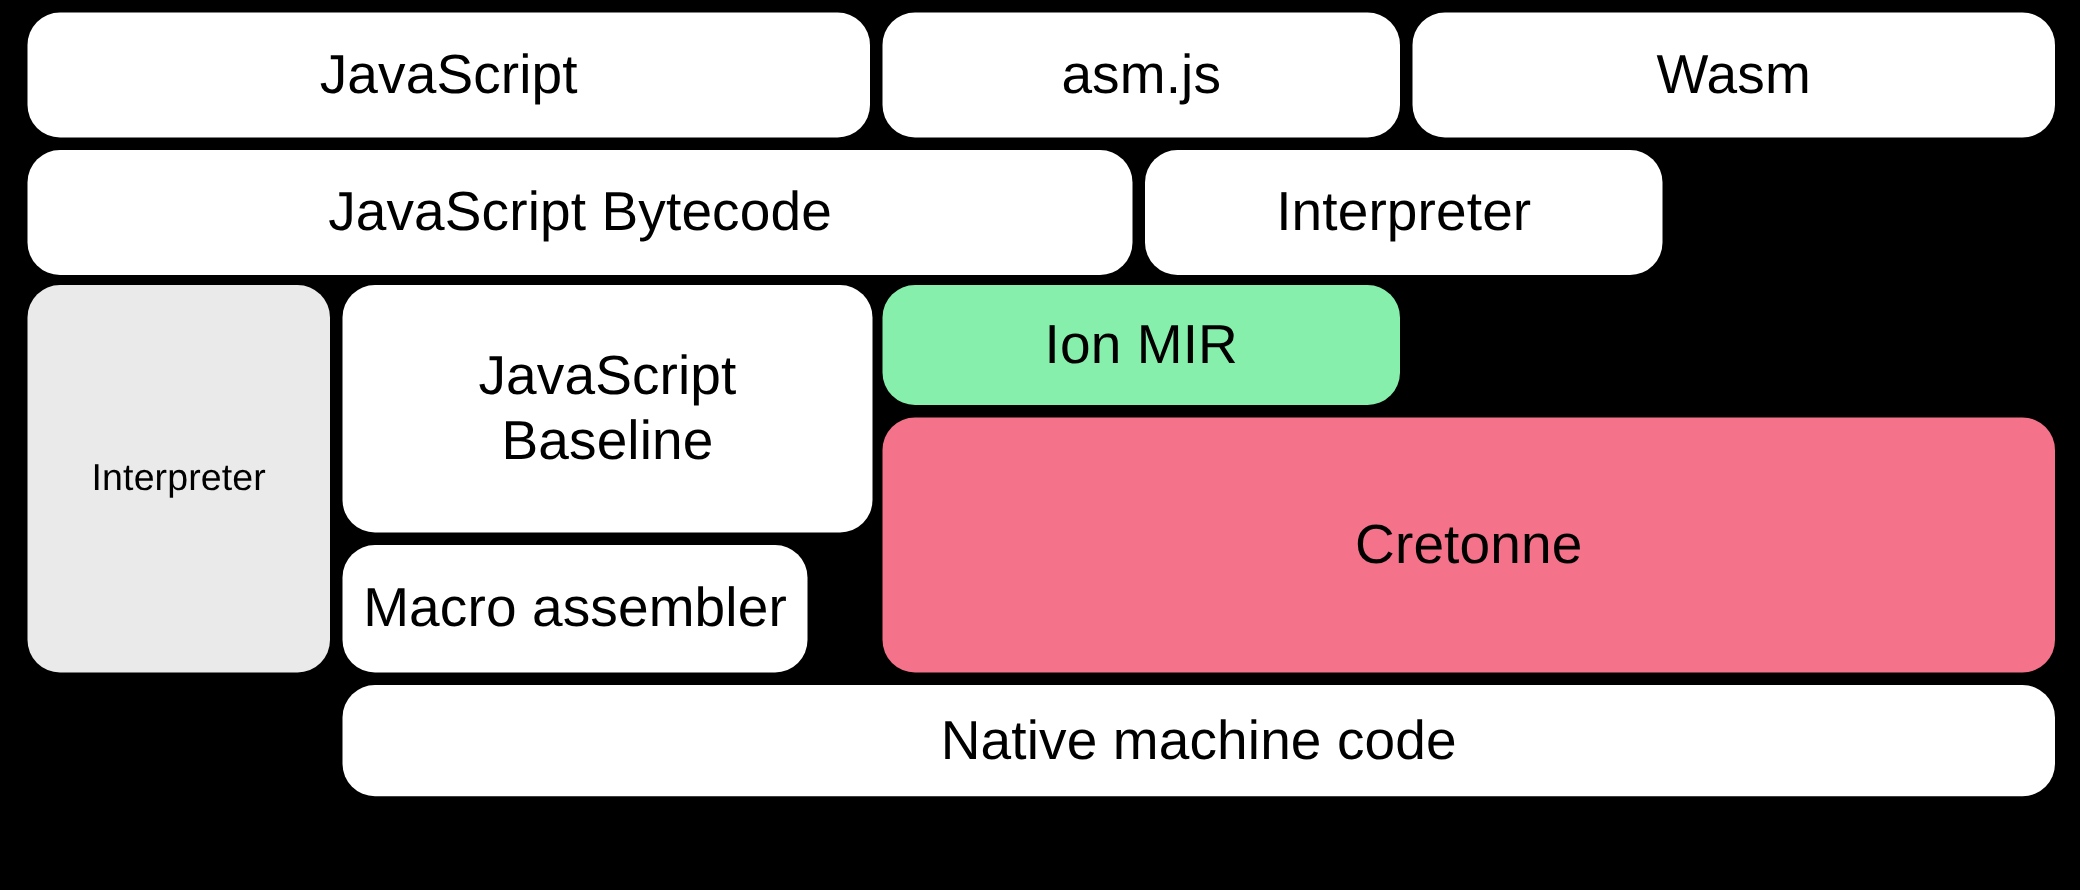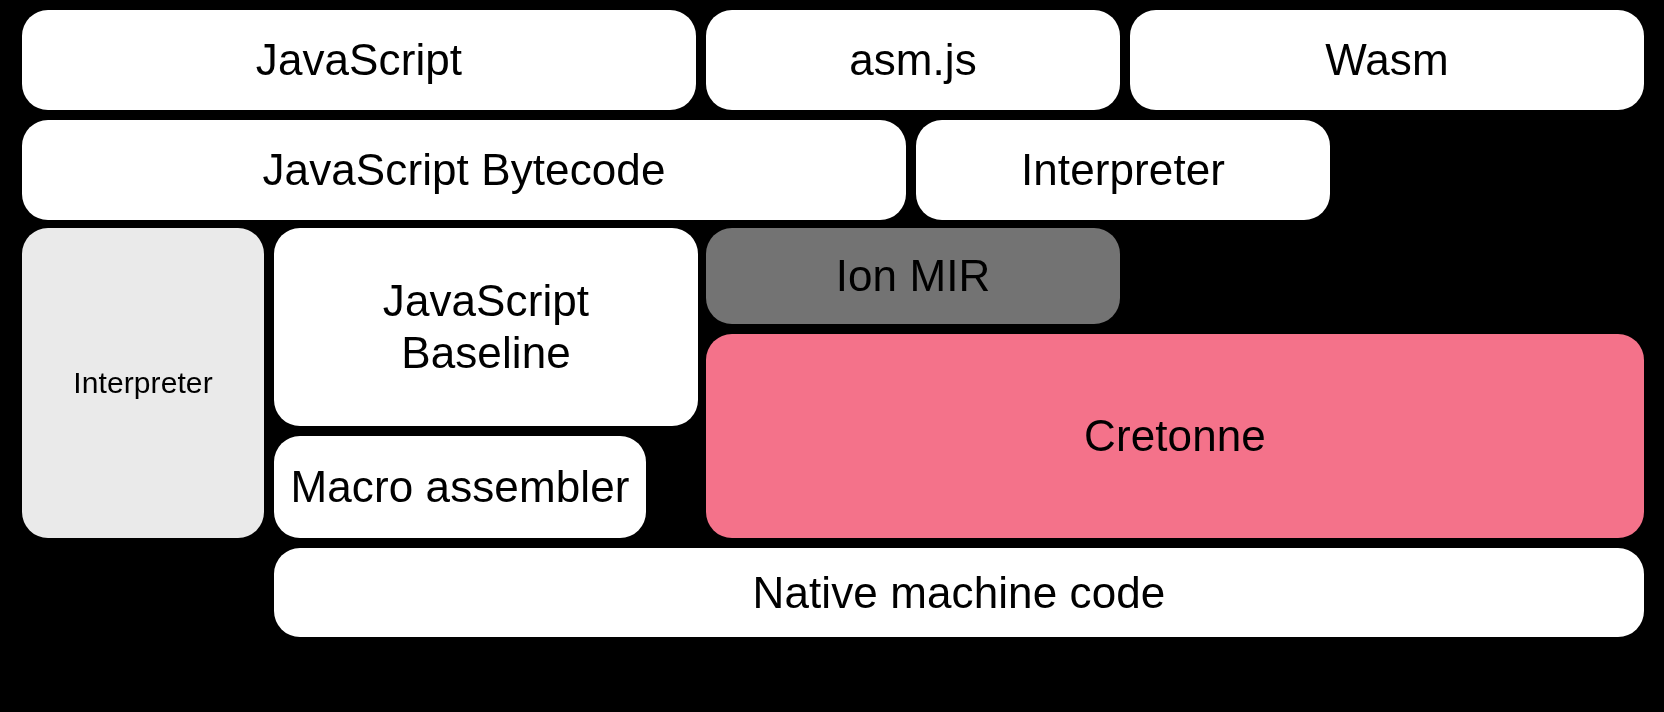--- a/index.html
+++ b/index.html
@@ -26,21 +26,21 @@
     justify-content: center;
     text-align: center;
     line-height: 1.18;
     font-size: 44px;
     font-weight: 400;
     letter-spacing: 0.1px;
     white-space: pre-line;
     user-select: none;
   }
   .node.gray   { background: #eaeaea; }
-  .node.green  { background: #737373; }
+  .node.green  { background: #86efac; }
   .node.pink   { background: #f4728a; }
 
   
   #n-javascript      { left: 22px;   top: 10px;  width: 674px;  height: 100px; }
   #n-asmjs           { left: 706px;  top: 10px;  width: 414px;  height: 100px; }
   #n-wasm            { left: 1130px; top: 10px;  width: 514px;  height: 100px; }
 
   
   #n-js-bytecode     { left: 22px;   top: 120px; width: 884px;  height: 100px; }
   #n-baldrmonkey     { left: 916px;  top: 120px; width: 414px;  height: 100px; }

